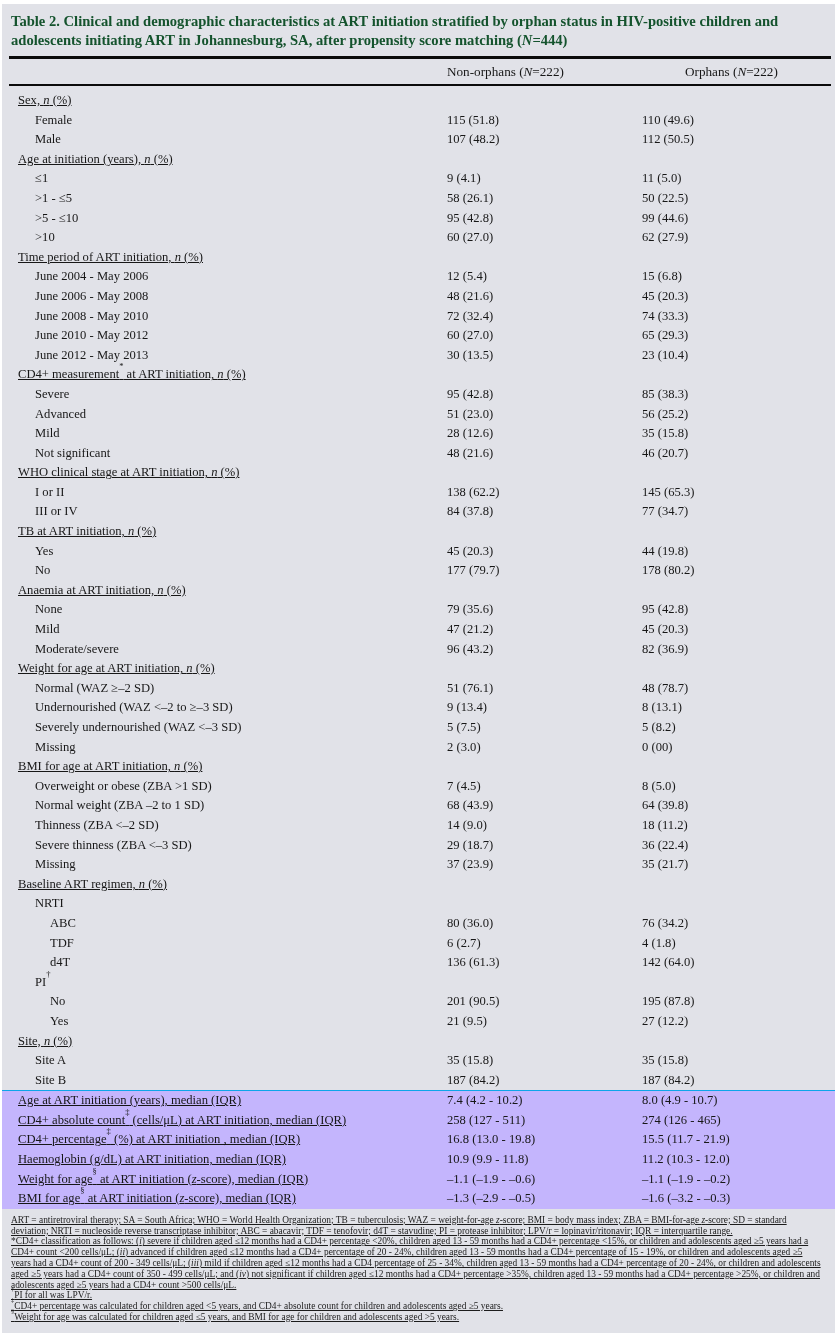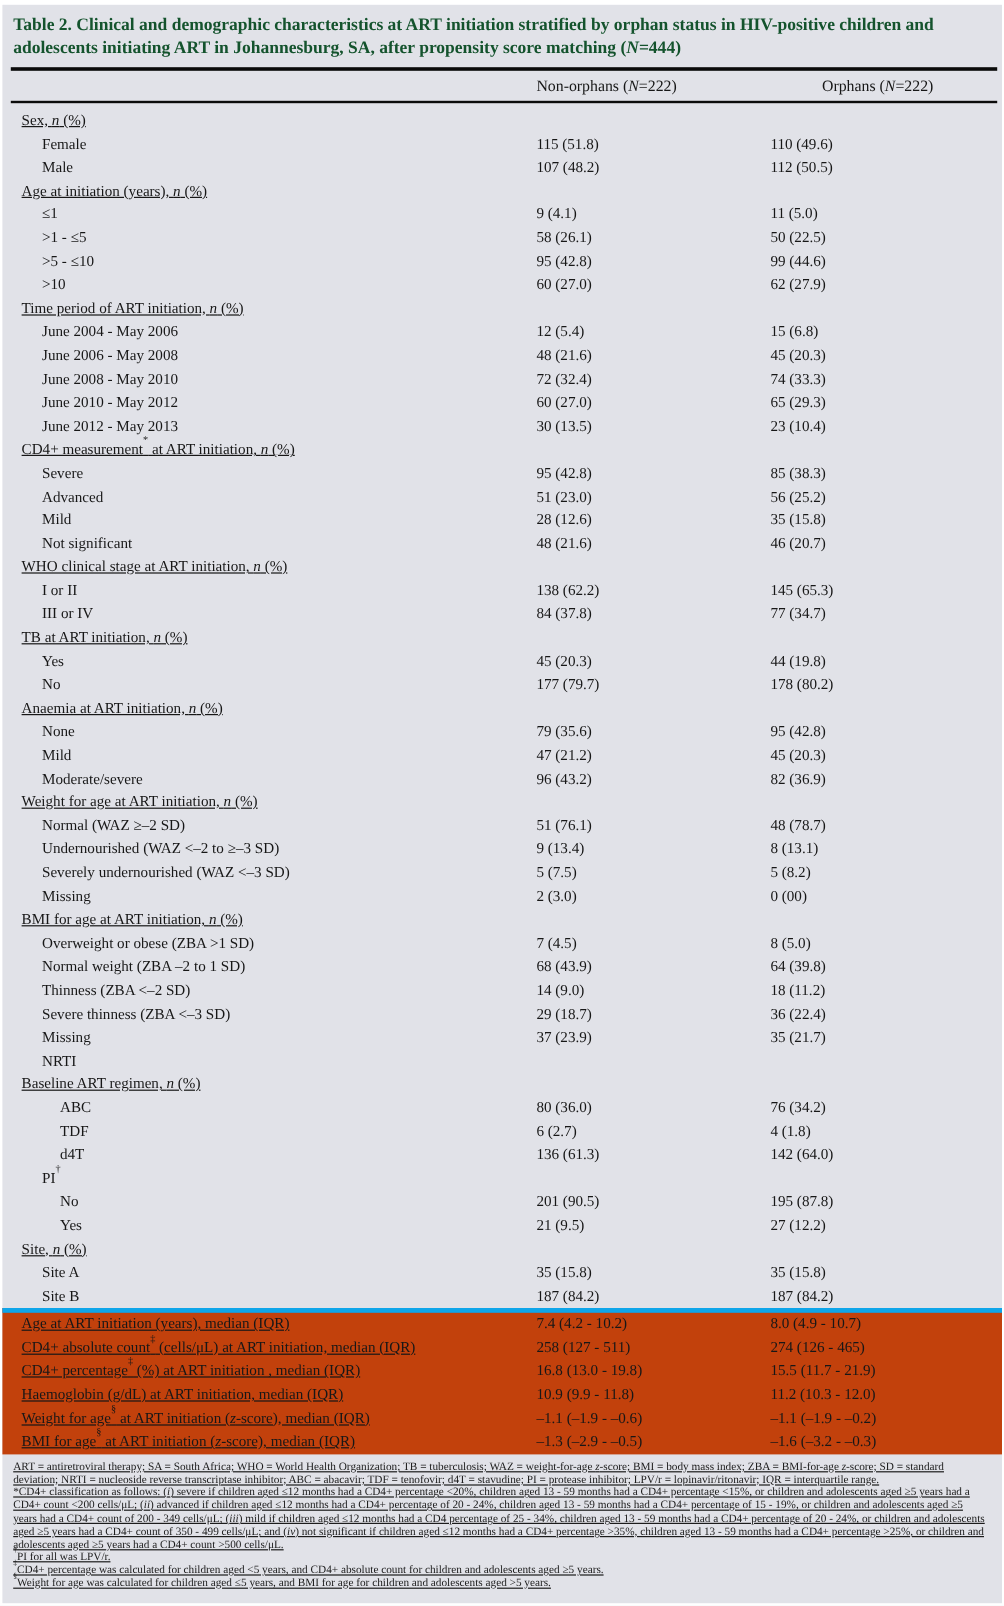--- a/index.html
+++ b/index.html
@@ -11,21 +11,21 @@
   .rule-thin{height:2px;background:#0b0b0b;margin:0 4px 0 7px;}
   .header{position:relative;height:25px;}
   .header .col{position:absolute;top:0;height:25px;line-height:25px;font-weight:normal;font-size:13.2px;}
   .col1{left:445px;} .col2{left:640px;margin-left:43px;}
   .tbody{padding-top:5px;}
   .row{position:relative;height:19.6px;line-height:19.6px;font-size:12.6px;white-space:nowrap;}
   .row .lbl{position:absolute;top:0;}
   .ind0{left:16px;text-decoration:underline;} .ind1{left:33px;} .ind2{left:48px;}
   .row .v1{position:absolute;left:445px;top:0;}
   .row .v2{position:absolute;left:640px;top:0;}
-  .band{background:#c2410c;border-top:4px solid #0ea5e9;}
+  .band{background:#c4b5fd;border-top:1px solid #0ea5e9;}
   .foot{padding:6px 12px 10px 9px;font-size:9.4px;line-height:10.8px;color:#1c1c1c;}
   .foot p{margin:0;text-decoration:underline;}
   sup{font-size:68%;position:relative;top:-0.45em;line-height:0;}
   i{font-style:italic;}
 </style>
 </head>
 <body>
 
 <div class="panel">
   <div class="title">Table 2. Clinical and demographic characteristics at ART initiation stratified by orphan status in HIV-positive children and adolescents initiating ART in Johannesburg, SA, after propensity score matching (<i>N</i>=444)</div>
@@ -212,24 +212,24 @@
         <span class="lbl ind1">Severe thinness (ZBA &lt;–3 SD)</span>
         <span class="v1">29 (18.7)</span>
         <span class="v2">36 (22.4)</span>
       </div>
       <div class="row">
         <span class="lbl ind1">Missing</span>
         <span class="v1">37 (23.9)</span>
         <span class="v2">35 (21.7)</span>
       </div>
       <div class="row">
+        <span class="lbl ind0">Baseline ART regimen, <i>n</i> (%)</span>
+      </div>
+      <div class="row">
         <span class="lbl ind1">NRTI</span>
-      </div>
-      <div class="row">
-        <span class="lbl ind0">Baseline ART regimen, <i>n</i> (%)</span>
       </div>
       <div class="row">
         <span class="lbl ind2">ABC</span>
         <span class="v1">80 (36.0)</span>
         <span class="v2">76 (34.2)</span>
       </div>
       <div class="row">
         <span class="lbl ind2">TDF</span>
         <span class="v1">6 (2.7)</span>
         <span class="v2">4 (1.8)</span>

